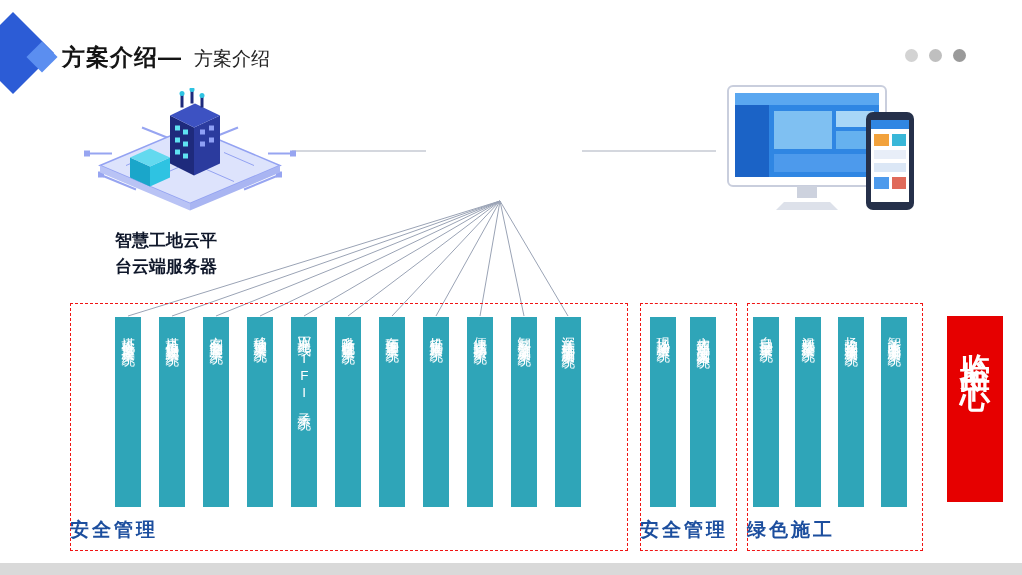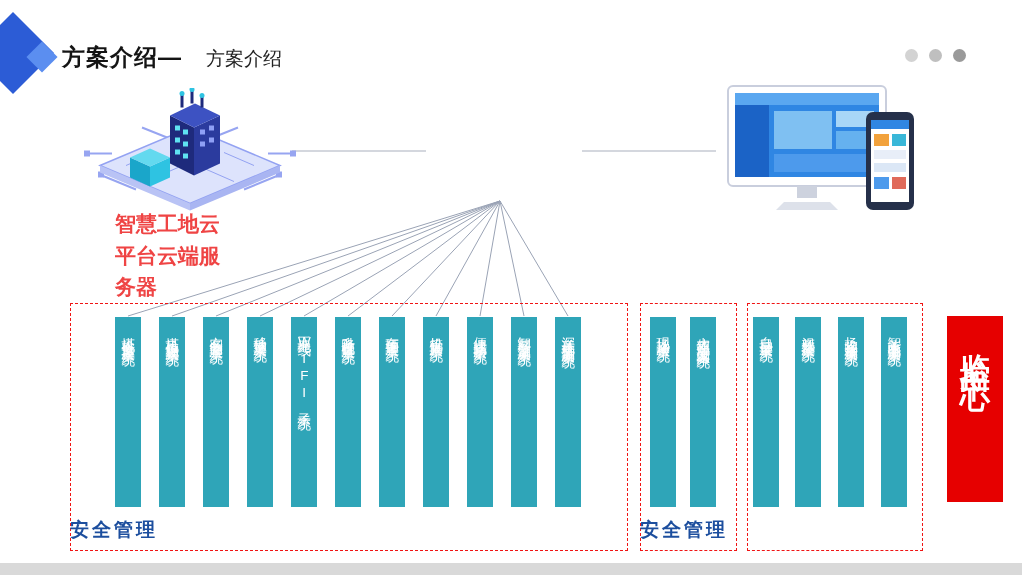--- a/index.html
+++ b/index.html
@@ -8,38 +8,38 @@
 
   .slide { position:relative; width:1022px; height:575px; background:#ffffff; overflow:hidden; }
 
   
   .deco-large { position:absolute; left:-16px; top:24px; width:58px; height:58px;
                 background:var(--deco-blue,#2c5cd6); transform:rotate(45deg); }
   .deco-small { position:absolute; left:31px; top:46px; width:22px; height:22px;
                 background:var(--deco-blue-light,#5b8ef0); transform:rotate(45deg); }
 
   
-  .title { position:absolute; left:62px; top:42px; display:flex; align-items:baseline; gap:24px; }
+  .title { position:absolute; left:62px; top:42px; display:flex; align-items:baseline; gap:12px; }
   .title-bold { font-size:23px; font-weight:bold; color:#141414; letter-spacing:1px; }
   .title-sub  { font-size:19px; color:#222222; }
 
   
   .dots { position:absolute; left:905px; top:49px; display:flex; gap:11px; }
   .dot  { width:13px; height:13px; border-radius:50%; }
   .d1 { background:#d3d3d3; } .d2 { background:#bfbfbf; } .d3 { background:#9a9a9a; }
 
   
   .connectors { position:absolute; left:0; top:0; width:1022px; height:575px; pointer-events:none; }
 
   
   .server-illust  { position:absolute; left:82px;  top:88px;  width:215px; height:128px; }
   .monitor-illust { position:absolute; left:714px; top:84px;  width:204px; height:128px; }
 
-  .server-label { position:absolute; left:115px; top:208px; width:106px;
-                  font-size:21px; font-weight:bold; color:#ef4444; line-height:1.5; }
+  .server-label { position:absolute; left:115px; top:228px; width:106px;
+                  font-size:17px; font-weight:bold; color:#0f172a; line-height:1.5; }
 
   
   .cloud { position:absolute; left:424px; top:108px; width:160px; height:94px; }
   .cloud svg { position:absolute; inset:0; width:100%; height:100%; }
   .cloud-text { position:absolute; inset:0; display:flex; align-items:center; justify-content:center;
                 padding-top:10px; color:#ffffff; font-size:23px; font-weight:500; letter-spacing:0.5px; }
 
   
   .group-box { position:absolute; top:303px; height:248px; border:1px dashed var(--dashed-red,#f01414); }
   .box1 { left:70px;  width:558px; }
@@ -242,20 +242,21 @@
     </div>
   <div class="bar" style="left:838px">
       <span>扬尘噪音检测子系统</span>
     </div>
   <div class="bar" style="left:881px">
       <span>智能水电监测子系统</span>
     </div>
 
   <div class="group-label" style="left:70px;width:558px">安全管理</div>
   <div class="group-label" style="left:640px;width:97px">安全管理</div>
+  <div class="group-label" style="left:747px;width:176px">绿色施工</div>
 
   <div class="monitor-center">
     <span>监控中心</span>
   </div>
 
   <div class="bottom-strip"></div>
 
 </div>
 
 </body></html>

